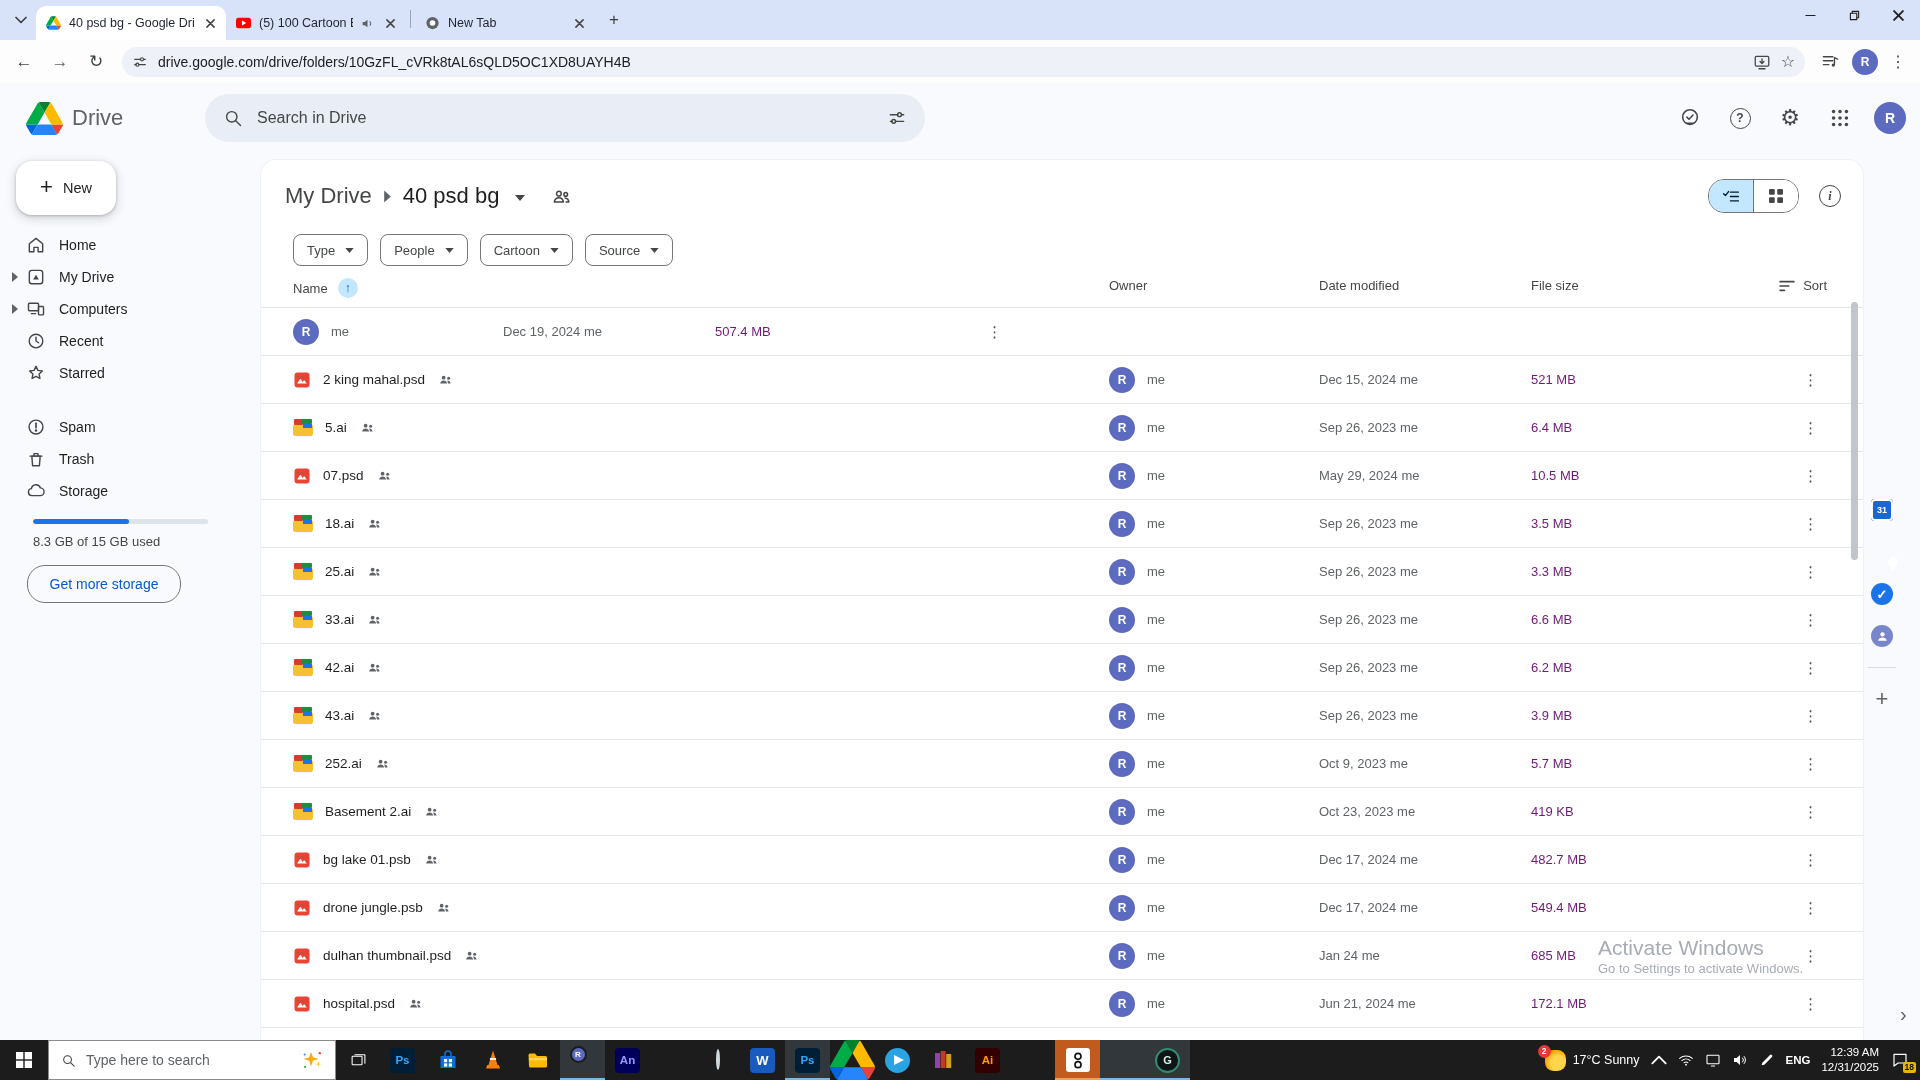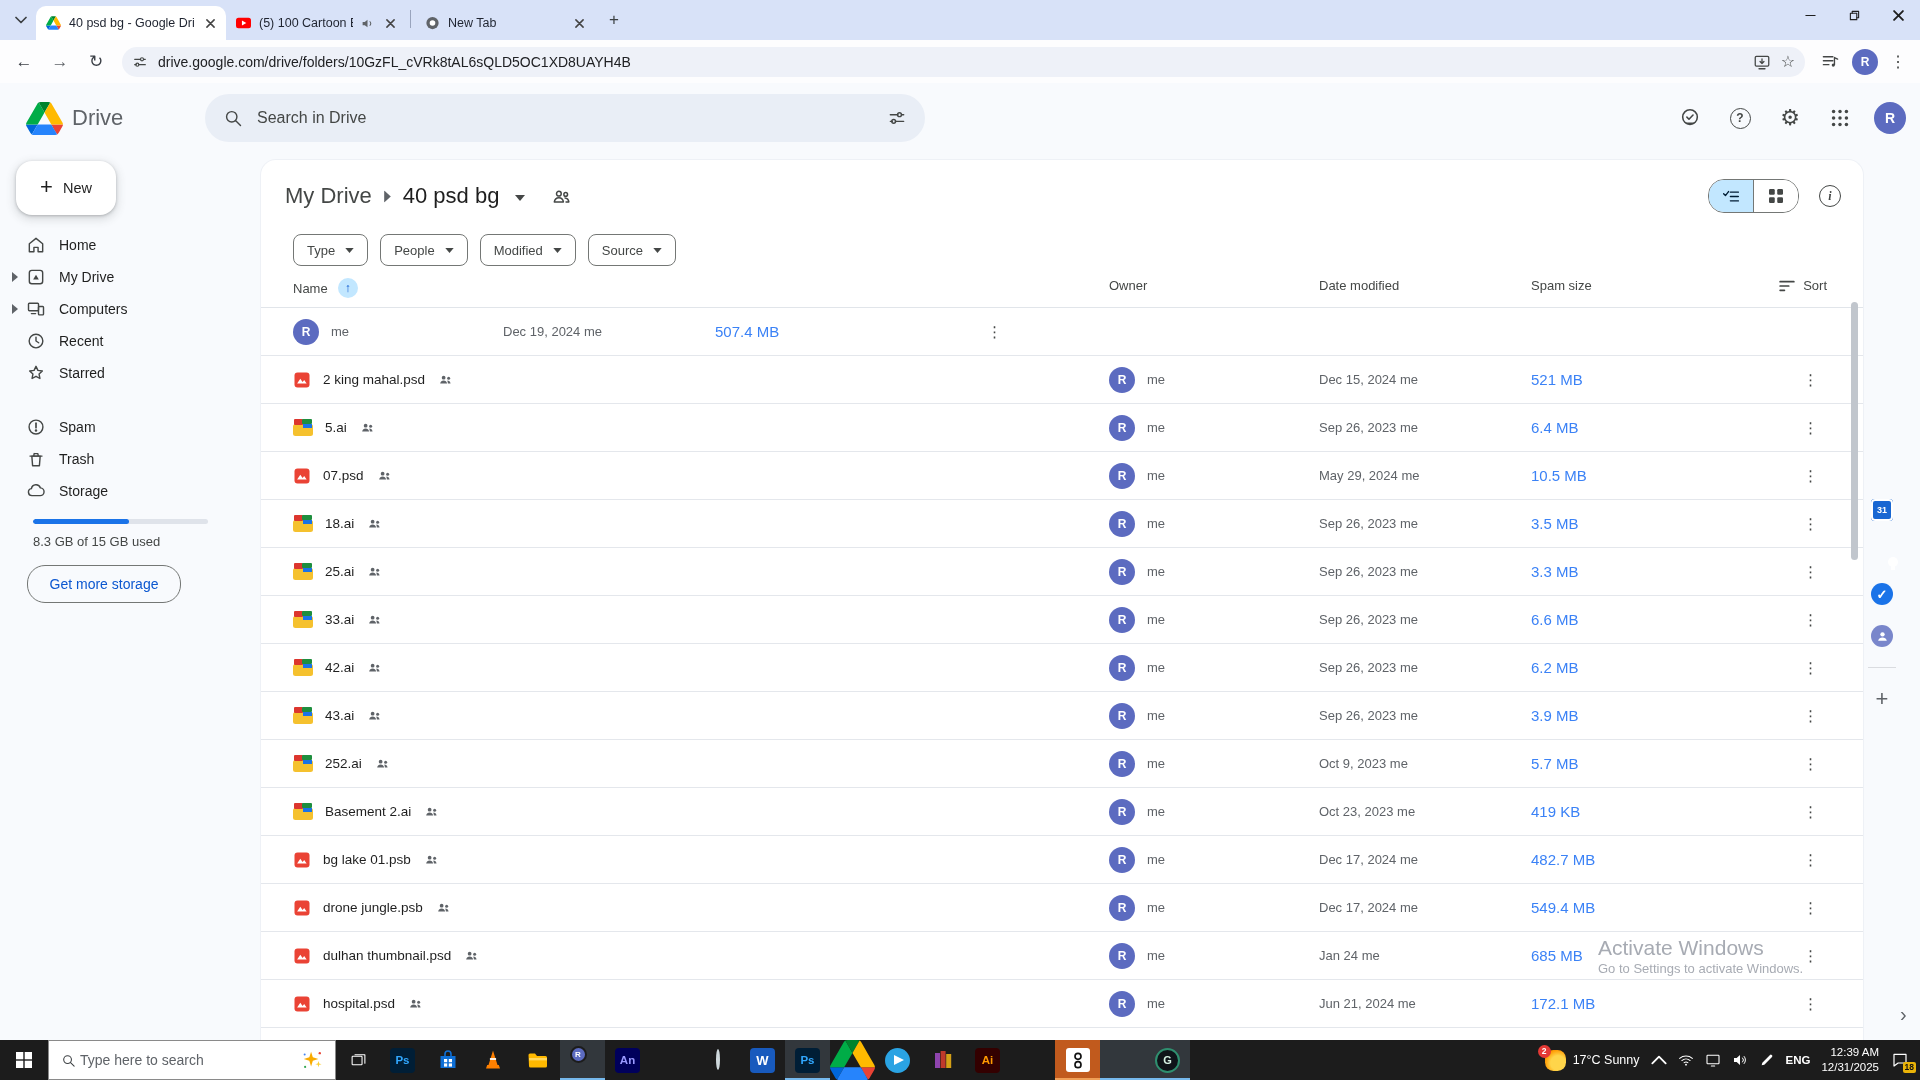--- a/index.html
+++ b/index.html
@@ -113,21 +113,21 @@
   .fi-ai .g{left:9px;top:0;width:10px;height:5px;background:#1e8e3e;border-radius:1px}
   .fi-ai .bl{left:10px;top:5px;width:9px;height:4px;background:#1a73e8}
   .fi-psd{width:18px;height:18px;display:none}
   .t-ai .fi-ai{display:block}
   .t-psd .fi-psd{display:block}
   .fname{font-size:13.5px;color:#1f1f1f;white-space:nowrap;overflow:hidden}
   .shared-mini{width:17px;height:15px;color:#5f6368;flex:0 0 auto}
   .c-owner{width:210px;display:flex;align-items:center;gap:12px;font-size:13px;color:#5f6368}
   .avatar-xs{width:26px;height:26px;border-radius:50%;background:#5c6bc0;color:#fff;font-size:12px;font-weight:bold;display:flex;align-items:center;justify-content:center}
   .c-date{width:212px;font-size:13px;color:#5f6368}
-  .c-size{width:258px;font-size:15px;color:#3b82f6}
+  .c-size{width:258px;font-size:13px;color:#701a75}
   .c-more{width:44px;display:flex;justify-content:center}
   .more-dots{font-size:15px;color:#444746;letter-spacing:1px}
 
   .scroll-thumb{position:absolute;top:142px;right:5px;width:7px;height:258px;background:#c1c6cd;border-radius:4px}
 
   
   .side-panel{position:absolute;top:153px;right:0;width:56px;bottom:40px;background:#f8fafd;display:flex;flex-direction:row;align-items:center;padding-top:16px;box-sizing:border-box;z-index:2}
   .sp-item{width:36px;height:42px;display:flex;align-items:center;justify-content:center}
   .sp-cal{width:22px;height:22px;border-radius:4px;background:#1967d2;color:#fff;font-size:9px;font-weight:bold;display:flex;align-items:center;justify-content:center;box-shadow:inset 0 0 0 2px #fff,inset 0 0 0 3px #1967d2}
   .sp-keep{width:22px;height:22px;border-radius:4px;background:#fbbc04;position:relative}
@@ -142,21 +142,21 @@
 
   
   .watermark{position:absolute;left:1598px;top:936px;z-index:40;color:#a7abb3;pointer-events:none}
   .watermark .l1{font-size:21px}
   .watermark .l2{font-size:13px;margin-top:1px}
 
   
   .taskbar{position:absolute;left:0;right:0;bottom:0;height:40px;background:#1c1c1c;display:flex;align-items:stretch;z-index:60}
   .tb-start{width:48px;display:flex;align-items:center;justify-content:center;color:#fff}
   .tb-start span{width:16px;height:16px}
-  .tb-searchbox{width:288px;background:#fff;border:1px solid #8a8a8a;display:flex;align-items:center;gap:4px;padding:0 12px;box-sizing:border-box}
+  .tb-searchbox{width:288px;background:#fff;border:1px solid #8a8a8a;display:flex;align-items:center;gap:10px;padding:0 12px;box-sizing:border-box}
   .tb-searchbox .sic{width:15px;height:15px;color:#3c4043}
   .tb-searchbox .ph{font-size:14px;color:#5f6368;flex:1;white-space:nowrap}
   .tb-searchbox .sparkle{width:22px;height:22px}
   .tb-taskview{width:44px;display:flex;align-items:center;justify-content:center;color:#fff}
   .tb-taskview span{width:17px;height:17px}
   .tb-apps{display:flex}
   .tb-app{width:45px;display:flex;align-items:center;justify-content:center;position:relative}
   .tb-app.active{background:#32373c;box-shadow:inset 0 -2px 0 #76b9ed}
   .tb-app.attention{background:#c15a1d;box-shadow:inset 0 -2px 0 #f0a058}
   .ap{width:25px;height:25px;border-radius:4px;display:flex;align-items:center;justify-content:center;font-size:11.5px;font-weight:bold}
@@ -550,21 +550,21 @@
   </div>
       <div class="chip">
     <span>People</span>
     <span class="caret" data-icon="caret-down">
           <svg viewBox="0 0 10 6" fill="currentColor">
             <path d="M0 0l5 6 5-6z"></path>
           </svg>
         </span>
   </div>
       <div class="chip">
-    <span>Modified</span>
+    <span>Cartoon</span>
     <span class="caret" data-icon="caret-down">
           <svg viewBox="0 0 10 6" fill="currentColor">
             <path d="M0 0l5 6 5-6z"></path>
           </svg>
         </span>
   </div>
       <div class="chip">
     <span>Source</span>
     <span class="caret" data-icon="caret-down">
           <svg viewBox="0 0 10 6" fill="currentColor">
@@ -574,21 +574,21 @@
   </div>
     </div>
 
   <div class="thead">
     <div class="h-name">
       <span>Name</span>
       <span class="arrow-pill">↑</span>
     </div>
     <div class="h-owner">Owner</div>
     <div class="h-date">Date modified</div>
-    <div class="h-size">Spam size</div>
+    <div class="h-size">File size</div>
     <div class="h-sort">
       <span class="sort-ic" data-icon="sort">
           <svg viewBox="0 0 18 14" fill="none" stroke="currentColor" stroke-width="1.7" stroke-linecap="round" stroke-linejoin="round">
             <path d="M1 2h16M1 7h10M1 12h5" stroke-width="2"></path>
           </svg>
         </span>
       <span>Sort</span>
     </div>
   </div>
 

